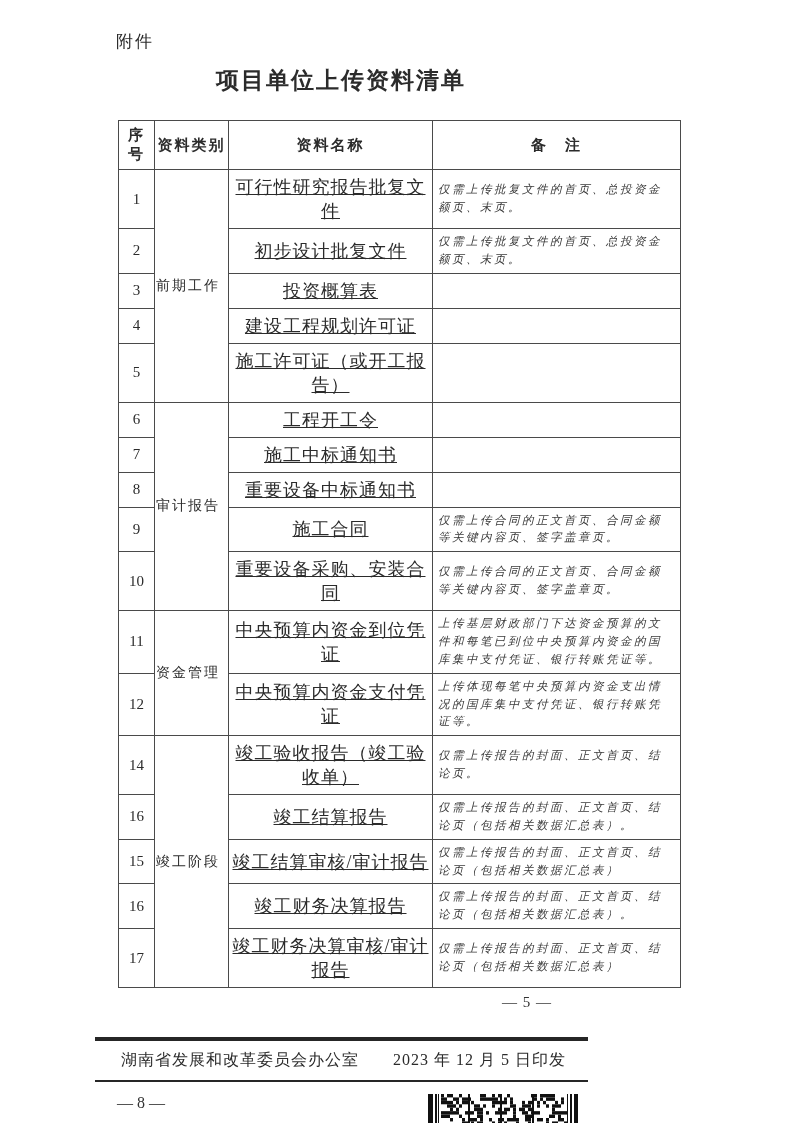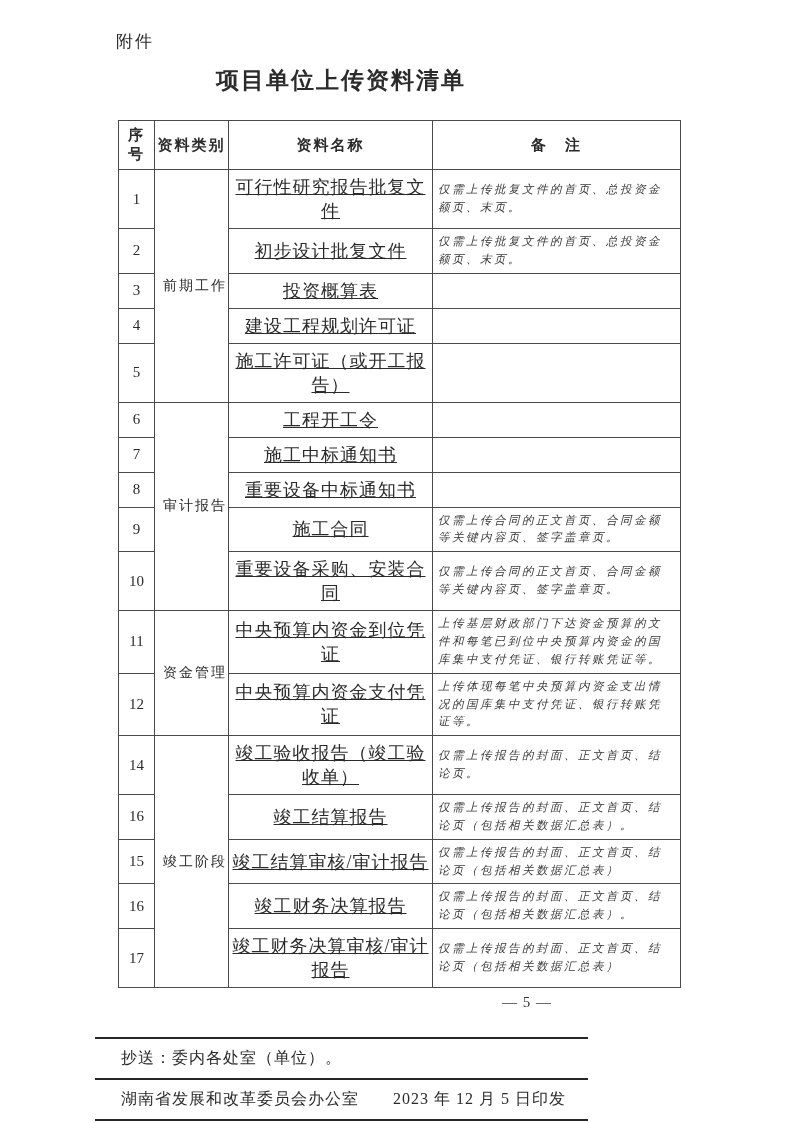--- a/index.html
+++ b/index.html
@@ -37,21 +37,21 @@
   }
   .materials th {
     font-size: 15px;
     font-weight: bold;
     letter-spacing: 2px;
     padding: 5px 1px;
     text-align: center;
   }
   .materials td { height: 32px; }
   .c-no     { text-align: center; font-size: 15px; padding: 2px 1px; }
-  .c-cat    { text-align: right; font-size: 14px; letter-spacing: 2px; padding: 2px 1px; }
+  .c-cat    { text-align: left; font-size: 14px; letter-spacing: 2px; padding: 2px 1px; }
   .c-name   { text-align: center; font-size: 18px; letter-spacing: 1px; padding: 5px 2px; text-decoration: underline; }
   .c-remark {
     font-size: 11.5px;
     letter-spacing: 2.5px;
     line-height: 1.55;
     padding: 4px 5px;
     text-align: left;
     color: #3a3a3a;
     font-style: italic;
   }
@@ -205,21 +205,20 @@
           <td class="c-name">竣工财务决算审核/审计报告</td>
           <td class="c-remark">仅需上传报告的封面、正文首页、结论页（包括相关数据汇总表）</td>
         </tr>
       </tbody>
   </table>
 
   <div class="page-number-top">— 5 —</div>
 
   <div class="footer">
     <div class="rule"></div>
-    <div class="cc-line">抄送：委内各处室（单位）。</div>
     <div class="rule"></div>
     <div class="issuer-row">
       <span>湖南省发展和改革委员会办公室</span>
       <span>2023 年 12 月 5 日印发</span>
     </div>
     <div class="rule"></div>
     <div class="bottom-row">
       <span class="page-number-bottom">— 8 —</span>
       <svg class="barcode-svg" width="150" height="48" viewBox="0 0 150 48">
           <rect x="0" y="0" width="5" height="48" fill="#111111"></rect>

